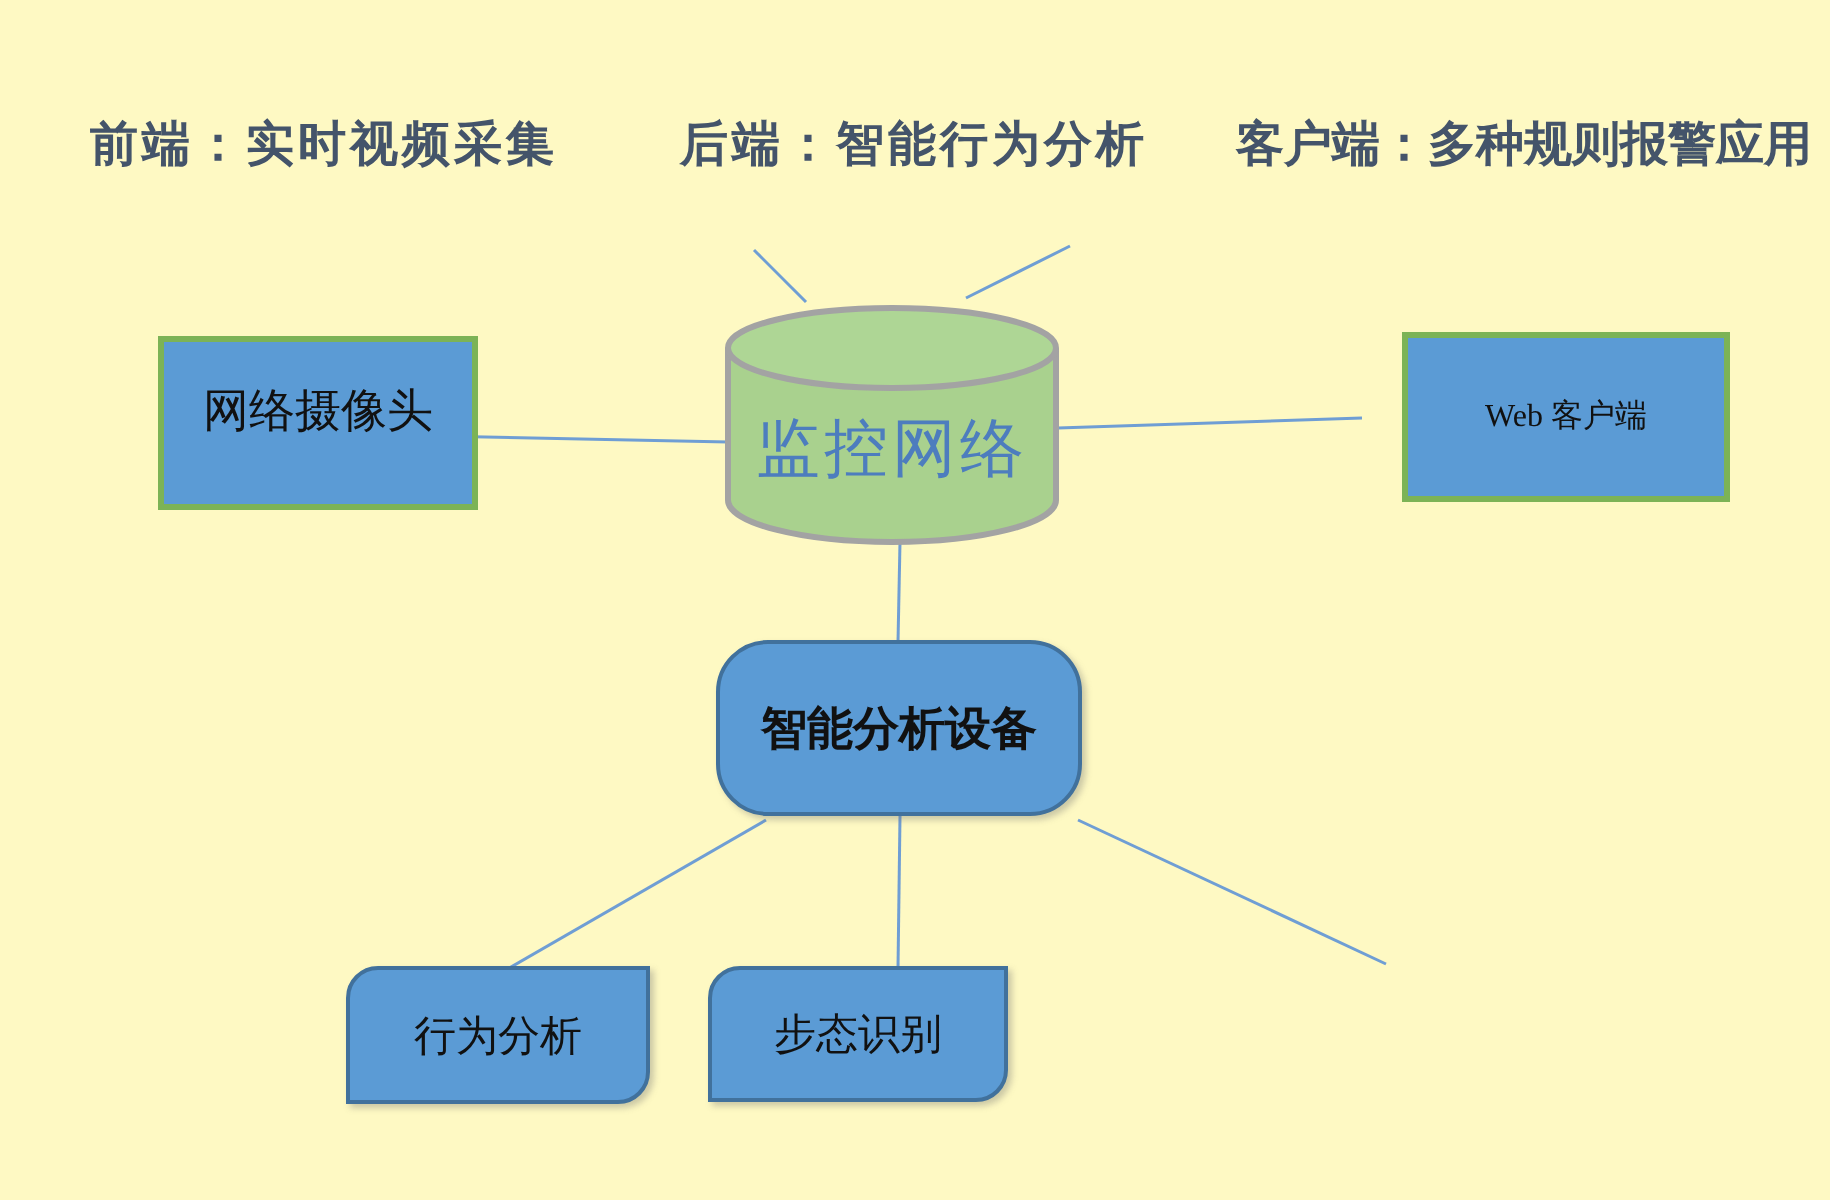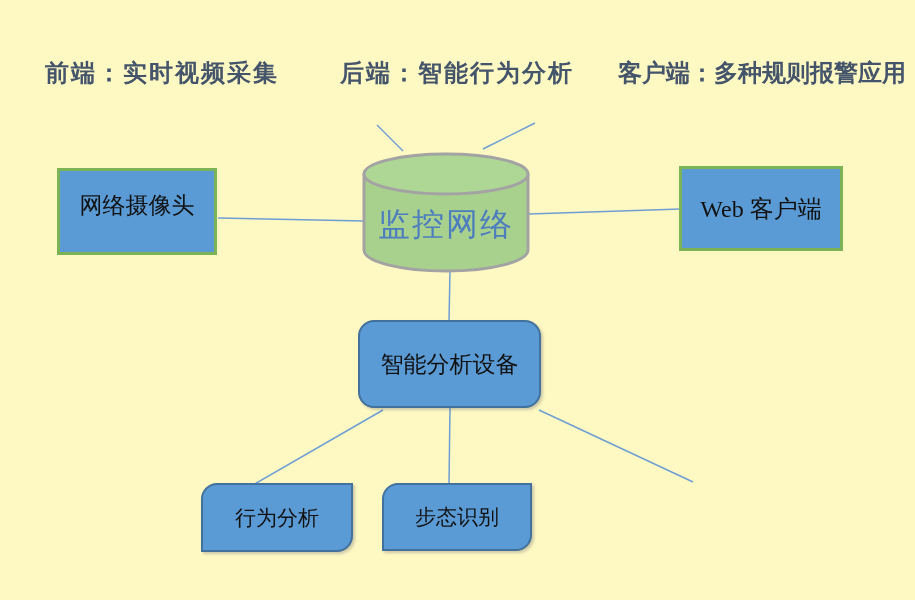--- a/index.html
+++ b/index.html
@@ -24,30 +24,31 @@
   .node{
     position:absolute;z-index:2;
     display:flex;align-items:center;justify-content:center;
     box-sizing:border-box;
     font-size:23px;color:#111111;
     text-align:center;white-space:nowrap;
   }
   .rect-green{
     background:#5b9bd5;
     border:3px solid #7cb356;
+    margin-left:22px;
   }
   .node-camera{left:57px;top:168px;width:160px;height:87px;padding-bottom:12px;}
-  .node-web{left:679px;top:166px;width:164px;height:85px;font-size:24px;text-align:center;}
+  .node-web{left:679px;top:166px;width:164px;height:85px;font-size:16px;text-align:center;}
   .round-blue{
     background:#5b9bd5;
     border:2px solid #41719c;
     box-shadow:2px 2px 3px rgba(110,110,110,0.35);
   }
-  .node-device{left:358px;top:320px;width:183px;height:88px;border-radius:16px;}
-  .diag-corner{border-radius:16px 0 16px 0;font-size:21px;margin-left:28px;}
+  .node-device{left:358px;top:320px;width:183px;height:88px;border-radius:26px;font-weight:bold;}
+  .diag-corner{border-radius:16px 0 16px 0;font-size:21px;}
   .node-behavior{left:173px;top:483px;width:152px;height:69px;}
   .node-gait{left:354px;top:483px;width:150px;height:68px;}
   .node-path{left:585px;top:480px;width:222px;height:71px;}
   .cylinder{
     position:absolute;z-index:2;
     left:362px;top:152px;width:168px;height:121px;
   }
   .cylinder svg{position:absolute;left:0;top:0;}
   .cylinder-label{
     position:absolute;left:0;top:38px;width:168px;height:70px;

